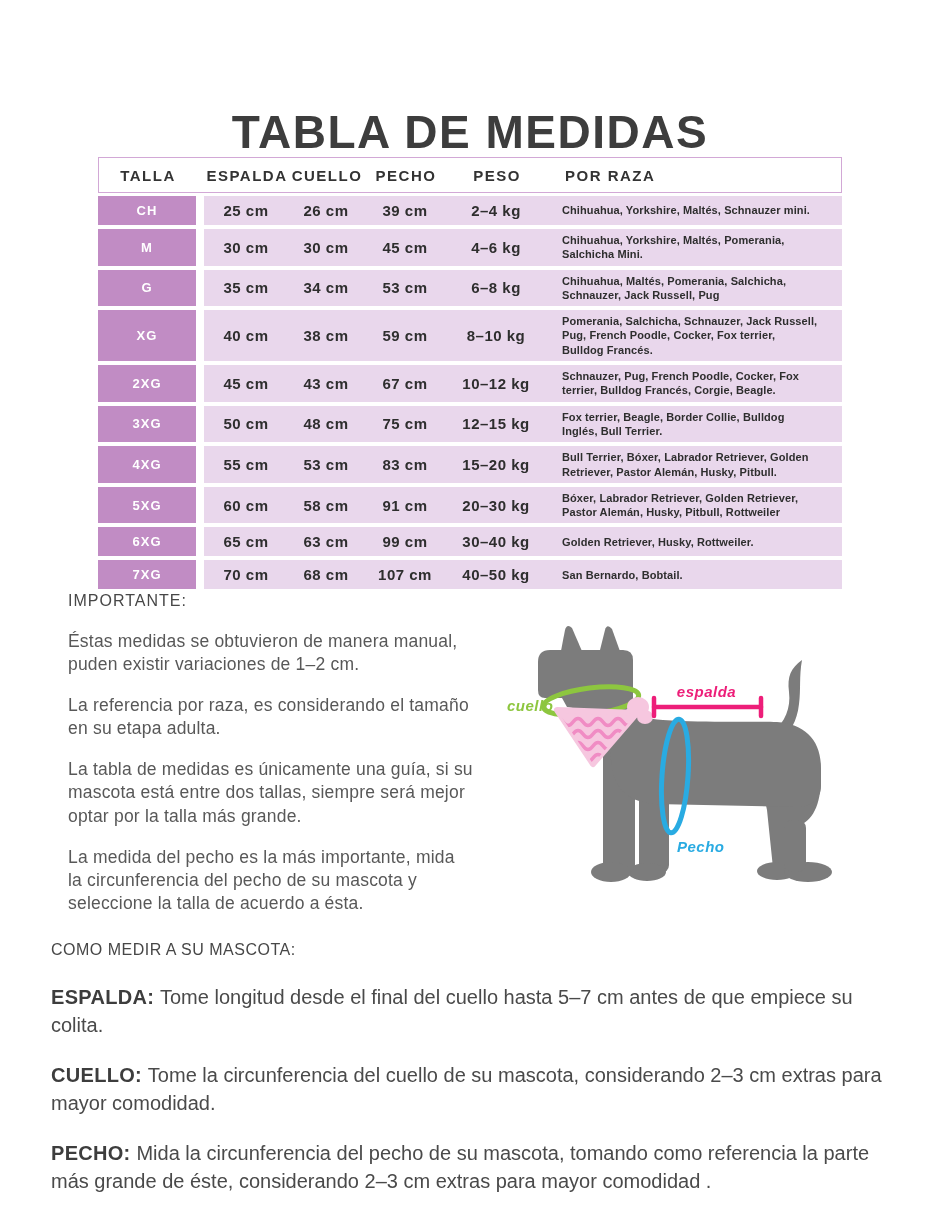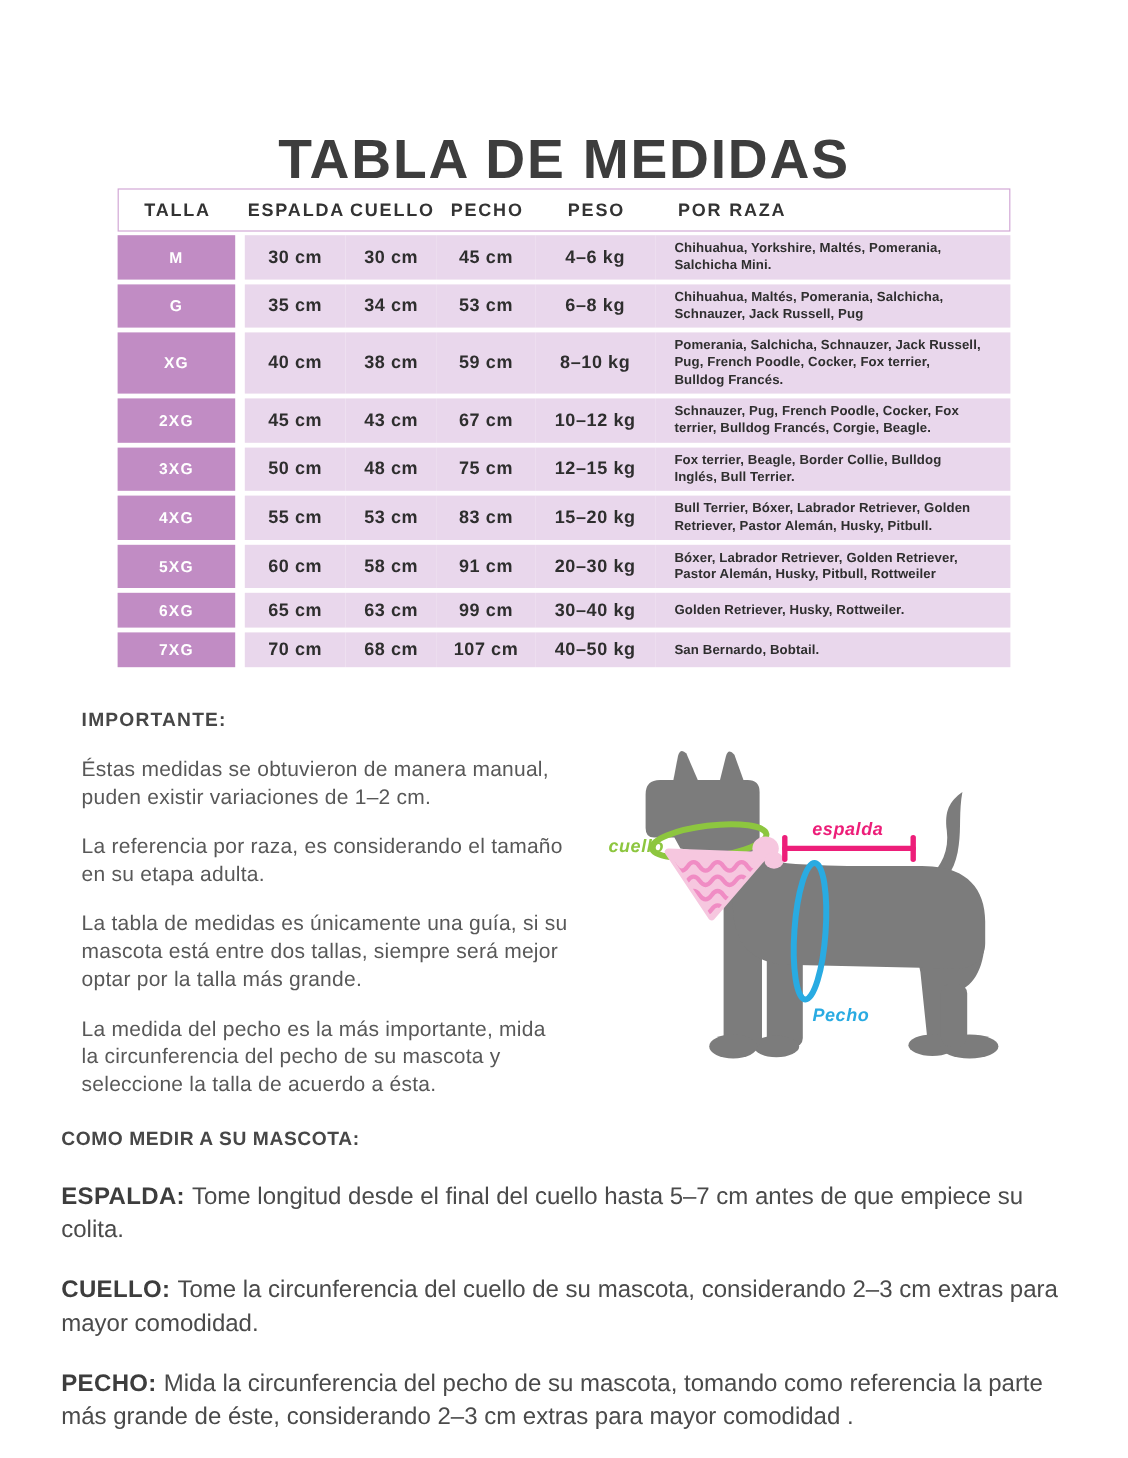--- a/index.html
+++ b/index.html
@@ -37,21 +37,21 @@
   }
   .cell.spacer{background:transparent;padding:0;}
   .cell.raza{
     justify-content:flex-start;text-align:left;
     font-size:11px;font-weight:600;letter-spacing:0.1px;line-height:1.3;
     padding:4px 8px 4px 16px;white-space:pre-line;
   }
   
   .importante{position:absolute;left:68px;top:592px;width:460px;}
   .sec-heading{
-    font-size:16px;font-weight:700;letter-spacing:1px;color:#474747;margin:0 0 20px 0;
+    font-size:16px;font-weight:400;letter-spacing:1px;color:#474747;margin:0 0 20px 0;
   }
   .importante p{
     margin:16px 0 18px 0;font-size:17.5px;line-height:1.32;color:#585858;
     letter-spacing:0.2px;white-space:pre-line;
   }
   
   .dog-figure{position:absolute;left:505px;top:600px;width:340px;height:300px;}
   .dog-figure svg{position:absolute;left:0;top:0;}
   .diag-label{position:absolute;font-weight:700;font-style:italic;font-size:15px;letter-spacing:0.5px;}
   .lbl-cuello{left:2px;top:97px;color:var(--c-green,#8dc63f);}
@@ -75,20 +75,29 @@
     <div class="trow thead">
         <div class="th">TALLA</div>
         <div class="th spacer"></div>
         <div class="th">ESPALDA</div>
         <div class="th">CUELLO</div>
         <div class="th">PECHO</div>
         <div class="th">PESO</div>
         <div class="th raza">POR RAZA</div>
       </div>
     <div id="tbody">
+        <div class="trow brow">
+          <div class="cell talla">CH</div>
+          <div class="cell spacer"></div>
+          <div class="cell">25 cm</div>
+          <div class="cell">26 cm</div>
+          <div class="cell">39 cm</div>
+          <div class="cell">2–4 kg</div>
+          <div class="cell raza">Chihuahua, Yorkshire, Maltés, Schnauzer mini.</div>
+        </div>
         <div class="trow brow">
           <div class="cell talla">M</div>
           <div class="cell spacer"></div>
           <div class="cell">30 cm</div>
           <div class="cell">30 cm</div>
           <div class="cell">45 cm</div>
           <div class="cell">4–6 kg</div>
           <div class="cell raza">Chihuahua, Yorkshire, Maltés, Pomerania,
 Salchicha Mini.</div>
         </div>

